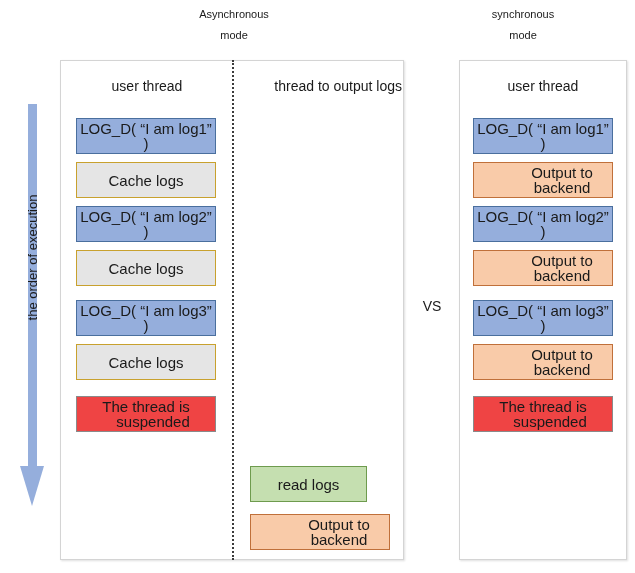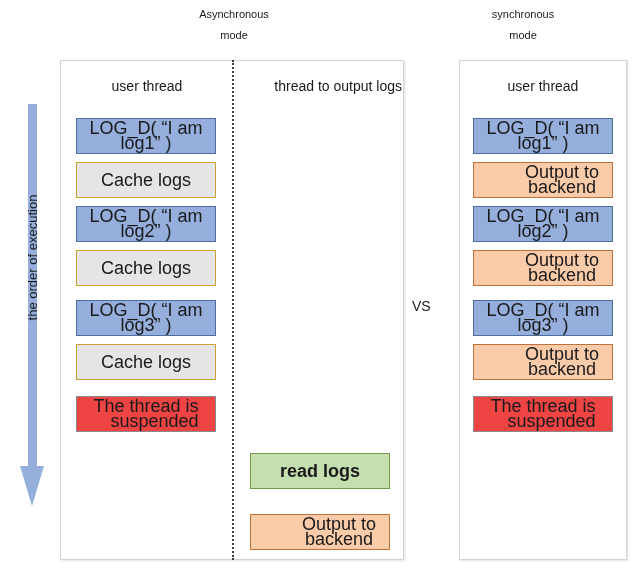--- a/index.html
+++ b/index.html
@@ -64,21 +64,21 @@
   
   .flow-box {
     position: absolute;
     box-sizing: border-box;
     border-width: 1px;
     border-style: solid;
     display: flex;
     align-items: center;
     justify-content: center;
     text-align: center;
-    font-size: 18px;
+    font-size: 15px;
     line-height: 15px;
     color: #1a1a1a;
     white-space: pre-line;
     padding: 0 2px;
   }
   .flow-box.log   { background: #95aedc; border-color: #4a6f9e; }
   .flow-box.cache { background: #e5e5e5; border-color: #c8a12e; }
   .flow-box.out   { background: #f9cba9; border-color: #c0703a; padding-left: 40px; }
   .flow-box.read  { background: #c5dfb0; border-color: #6e9b4e; }
   .flow-box.susp  { background: #ef4444; border-color: #8a8a8a; text-align: right; }
@@ -86,38 +86,39 @@
   
   #box-a1 { left: 76px; top: 118px; width: 140px; height: 36px; }
   #box-a2 { left: 76px; top: 162px; width: 140px; height: 36px; }
   #box-a3 { left: 76px; top: 206px; width: 140px; height: 36px; }
   #box-a4 { left: 76px; top: 250px; width: 140px; height: 36px; }
   #box-a5 { left: 76px; top: 300px; width: 140px; height: 36px; }
   #box-a6 { left: 76px; top: 344px; width: 140px; height: 36px; }
   #box-a7 { left: 76px; top: 396px; width: 140px; height: 36px; }
 
   
-  #box-b1 { left: 250px; top: 453px; width: 140px; height: 36px; font-weight: bold; }
+  #box-b1 { left: 250px; top: 466px; width: 117px; height: 36px; }
   #box-b2 { left: 250px; top: 514px; width: 140px; height: 36px; }
 
   
   #box-c1 { left: 473px; top: 118px; width: 140px; height: 36px; }
   #box-c2 { left: 473px; top: 162px; width: 140px; height: 36px; }
   #box-c3 { left: 473px; top: 206px; width: 140px; height: 36px; }
   #box-c4 { left: 473px; top: 250px; width: 140px; height: 36px; }
   #box-c5 { left: 473px; top: 300px; width: 140px; height: 36px; }
   #box-c6 { left: 473px; top: 344px; width: 140px; height: 36px; }
   #box-c7 { left: 473px; top: 396px; width: 140px; height: 36px; }
 
   
   #vs-label {
     position: absolute;
     left: 412px;
     top: 298px;
     width: 40px;
+    text-align: center;
     font-size: 14px;
     color: #1a1a1a;
   }
 
   
   #execution-arrow {
     position: absolute;
     left: 18px;
     top: 104px;
     width: 28px;

